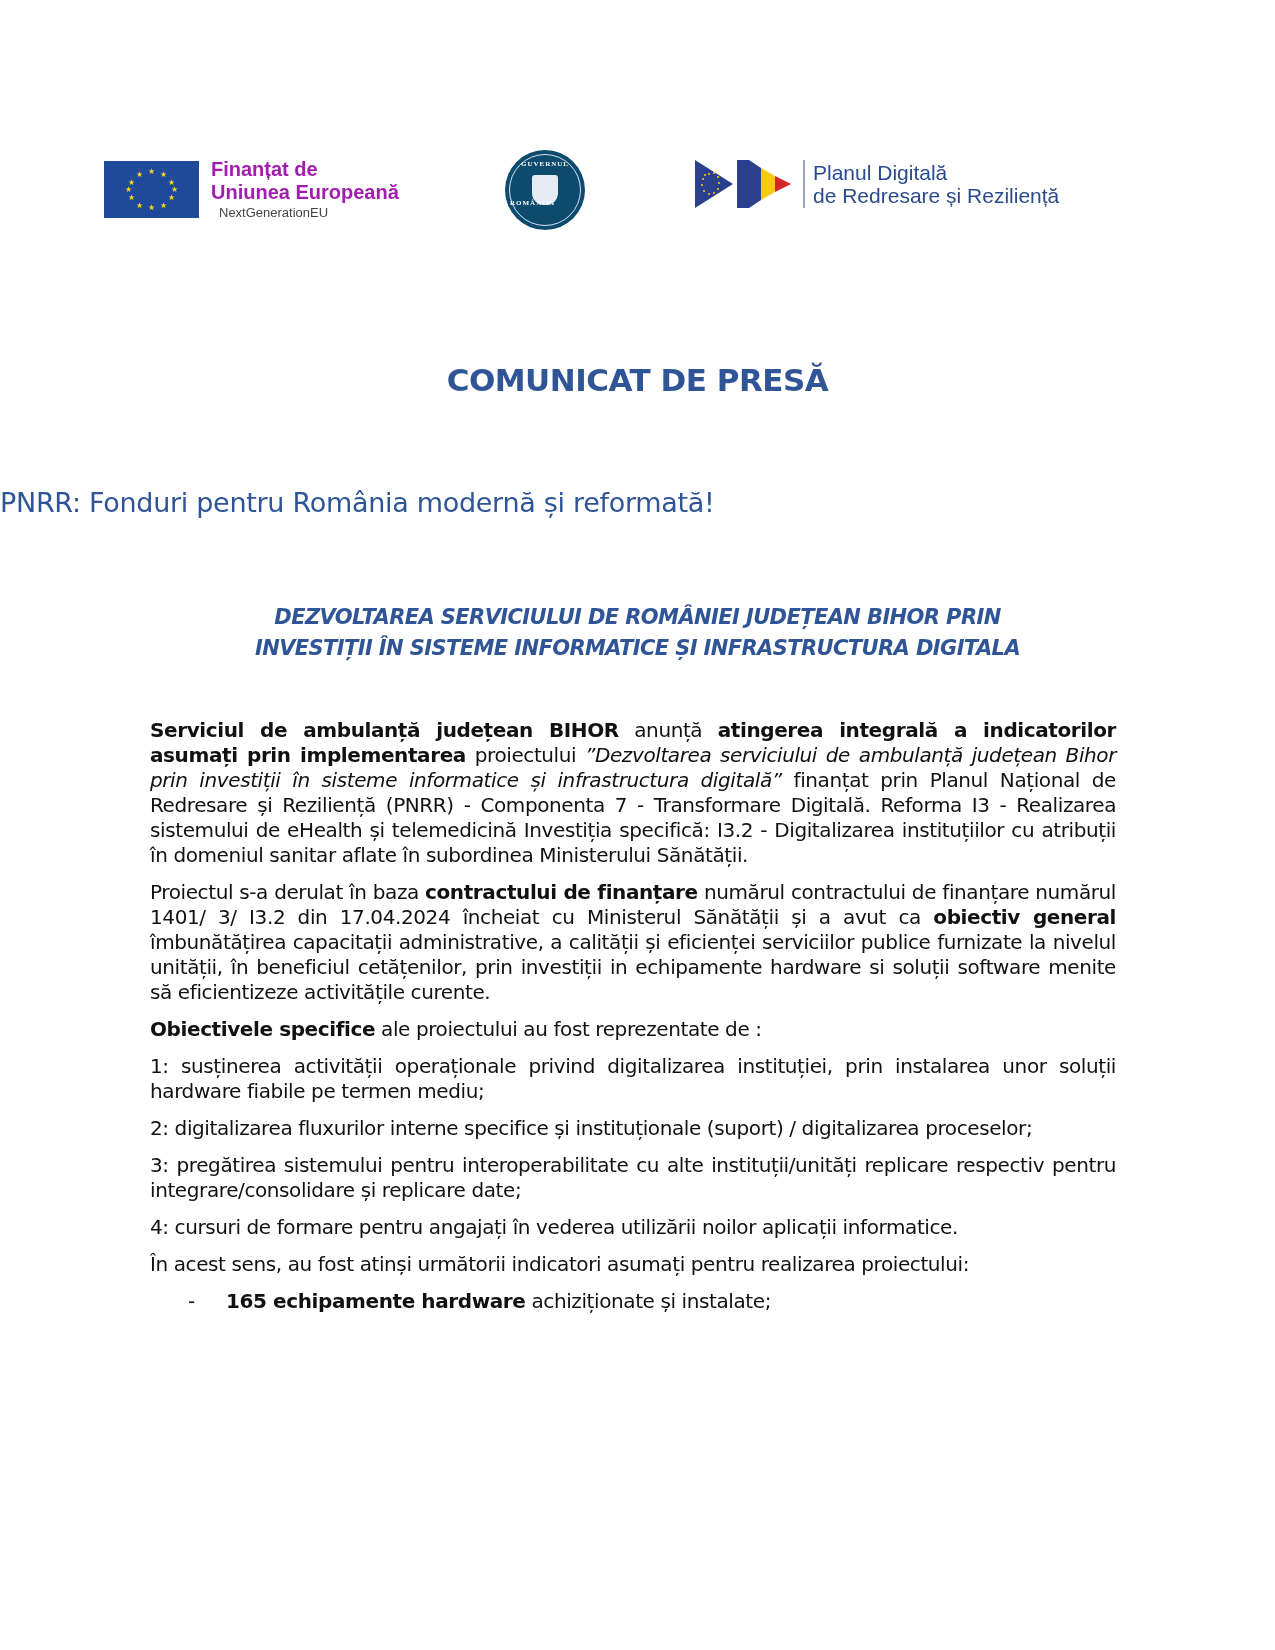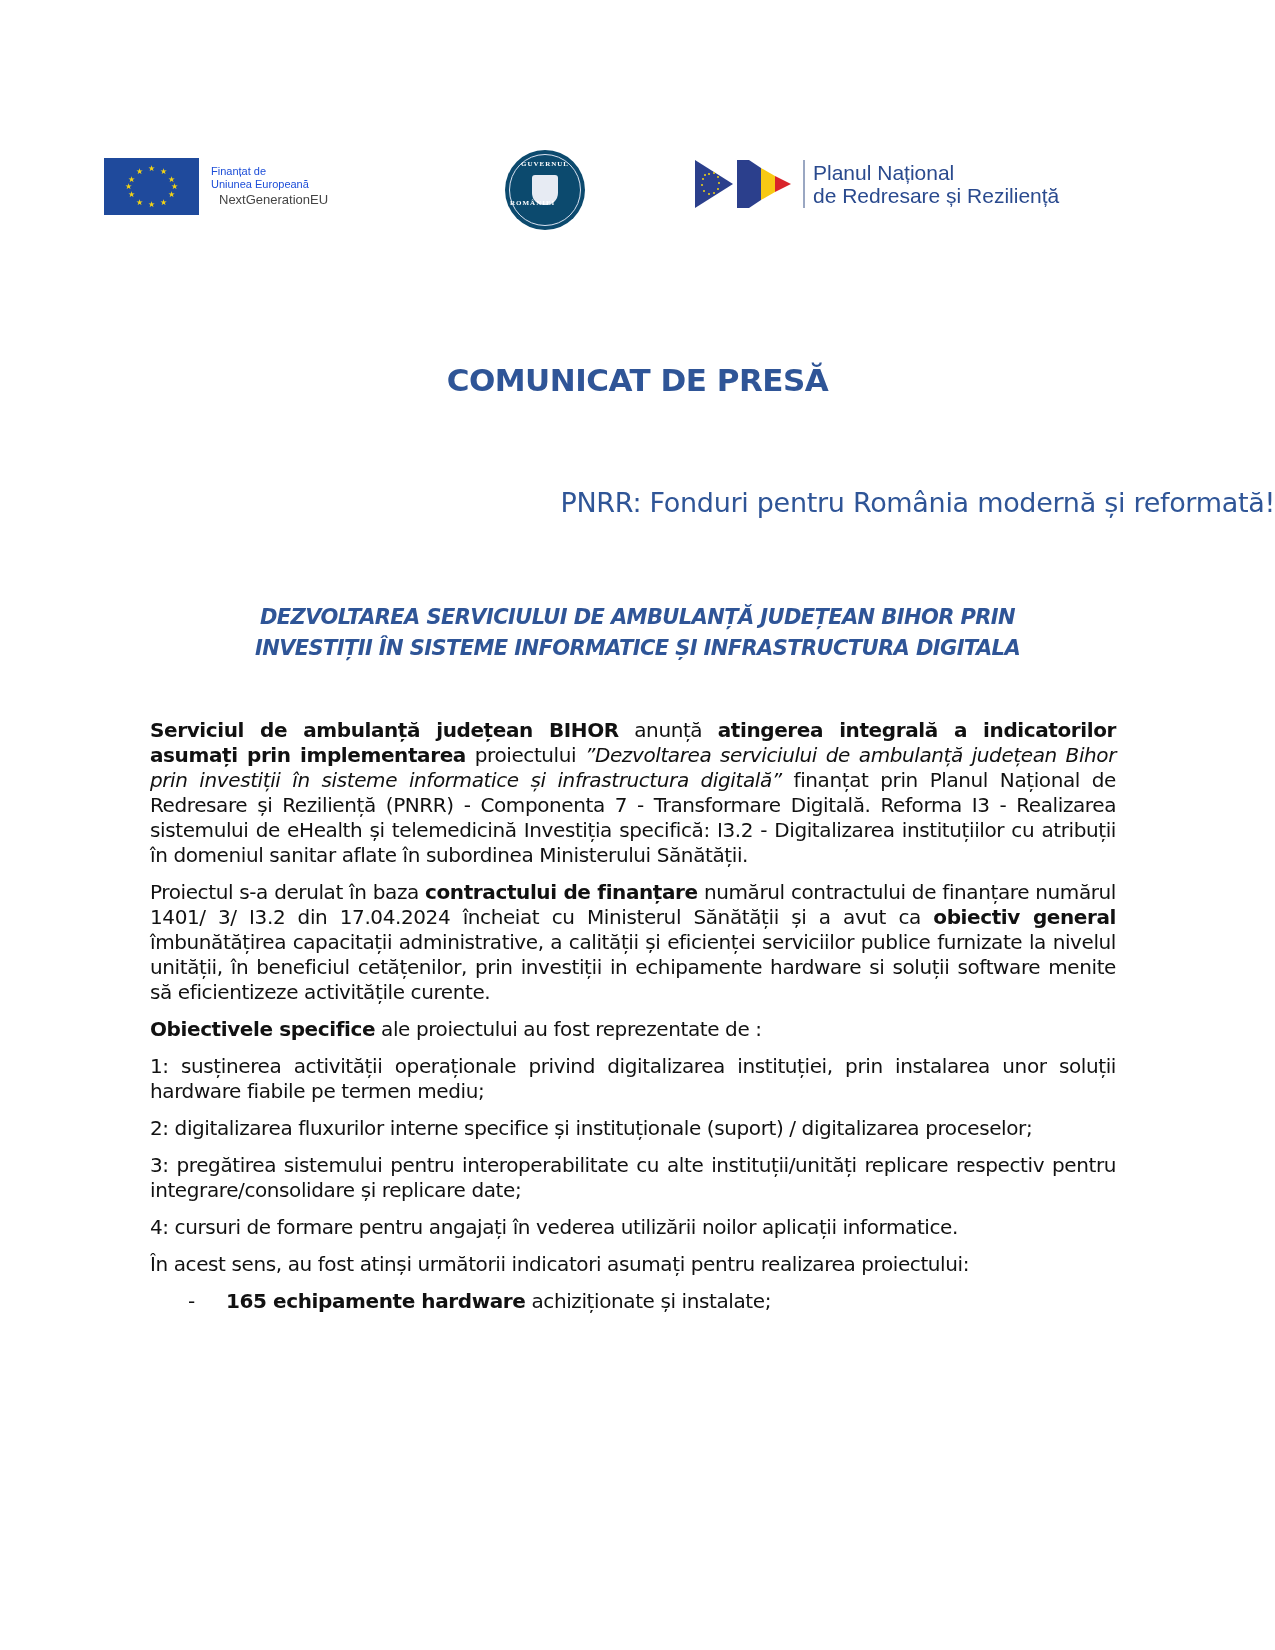--- a/index.html
+++ b/index.html
@@ -2,33 +2,33 @@
 <html><head>
 <meta charset="utf-8">
 <style>
   html, body { margin: 0; padding: 0; background: #ffffff; }
   body { width: 1275px; height: 1650px; position: relative; overflow: hidden; font-family: "DejaVu Sans", sans-serif; color: #111; }
   .logos { position: absolute; top: 150px; left: 0; width: 1275px; height: 80px; }
   .eu-logo { position: absolute; left: 104px; top: 8px; display: flex; align-items: center; }
   .eu-flag { width: 95px; height: 57px; background: #1f4a9c; position: relative; }
   .eu-flag .star { position: absolute; color: #f5d415; font-size: 8px; line-height: 8px; }
   .eu-text { margin-left: 12px; line-height: 1.15; }
-  .eu-text .l1, .eu-text .l2 { color: #1d4ed8; font-weight: normal; font-size: 11px; font-family: "Liberation Sans", sans-serif; }
+  .eu-text .l1, .eu-text .l2 { color: #a21caf; font-weight: bold; font-size: 20px; font-family: "Liberation Sans", sans-serif; }
   .eu-text .l3 { color: #444; font-size: 13px; font-family: "Liberation Sans", sans-serif; margin-top: 2px; margin-left: 8px; }
   .gov-seal { position: absolute; left: 505px; top: 0px; width: 80px; height: 80px; border-radius: 50%; background: #0c4a6e; display: flex; align-items: center; justify-content: center; }
   .gov-seal .ring { width: 70px; height: 70px; border-radius: 50%; border: 1.5px solid #dbe3f2; display: flex; align-items: center; justify-content: center; position: relative; }
   .gov-seal .ring-text-top { position: absolute; top: 5px; width: 100%; text-align: center; color: #fff; font-size: 7px; font-weight: bold; letter-spacing: 1px; font-family: "Liberation Serif", serif; }
   .gov-seal .ring-text-bot { position: absolute; bottom: 18px; width: 100%; color: #fff; font-size: 7px; font-weight: bold; letter-spacing: 1px; font-family: "Liberation Serif", serif; }
   .gov-seal .crest { width: 26px; height: 30px; background: #e7ebf3; border-radius: 3px 3px 12px 12px; }
   .pnrr-logo { position: absolute; left: 695px; top: 10px; display: flex; align-items: center; }
   .pnrr-mark { width: 100px; height: 48px; position: relative; }
   .pnrr-divider { width: 2px; height: 48px; background: #9aa7c2; margin: 0 8px 0 8px; }
   .pnrr-text { color: #2a4a8e; font-size: 21px; line-height: 1.1; font-family: "Liberation Sans", sans-serif; }
   .title { position: absolute; top: 362px; left: 0; width: 1275px; text-align: center; color: #2f5597; font-size: 31px; font-weight: bold; font-family: "DejaVu Sans", sans-serif; letter-spacing: -0.5px; }
-  .subtitle { position: absolute; top: 487px; left: 0; width: 1275px; text-align: right; color: #2f5597; font-size: 27px; font-family: "DejaVu Sans", sans-serif; letter-spacing: -0.3px; }
+  .subtitle { position: absolute; top: 487px; left: 0; width: 1275px; text-align: left; color: #2f5597; font-size: 27px; font-family: "DejaVu Sans", sans-serif; letter-spacing: -0.3px; }
   .subject { position: absolute; top: 602px; left: 0; width: 1275px; text-align: center; color: #2f5597; font-size: 21px; font-weight: bold; font-style: italic; line-height: 31px; font-family: "DejaVu Sans", sans-serif; letter-spacing: -0.6px; }
   .body-text { position: absolute; top: 718px; left: 150px; width: 966px; font-size: 20px; line-height: 25px; color: #111; font-family: "DejaVu Sans", sans-serif; letter-spacing: -0.4px; }
   .body-text p { margin: 0 0 12px 0; text-align: justify; }
   .body-text b { font-weight: bold; }
   .body-text i { font-style: italic; }
   .bullets { list-style: none; margin: 0; padding: 0; }
   .bullets li { position: relative; padding-left: 76px; }
   .bullets li .dash { position: absolute; left: 38px; }
 </style>
 </head>
@@ -83,32 +83,32 @@
             <circle cx="10" cy="15" r="1"></circle>
         </g>
         <polygon points="42,0 54,0 54,48 42,48" fill="#2b3f8c"></polygon>
         <polygon points="54,0 66,8 66,40 54,48" fill="#2b3f8c"></polygon>
         <polygon points="66,8 80,16 80,32 66,40" fill="#f7c914"></polygon>
         <polygon points="80,16 96,24 80,32" fill="#d9242a"></polygon>
       </svg>
     </div>
     <div class="pnrr-divider"></div>
     <div class="pnrr-text">
-      <div>Planul Național</div>
+      <div>Planul Digitală</div>
       <div>de Redresare și Reziliență</div>
     </div>
   </div>
 </div>
 
 <div class="title">COMUNICAT DE PRESĂ</div>
 
 <div class="subtitle">PNRR: Fonduri pentru România modernă și reformată!</div>
 
 <div class="subject">
-  <div>DEZVOLTAREA SERVICIULUI DE AMBULANȚĂ JUDEȚEAN BIHOR PRIN</div>
+  <div>DEZVOLTAREA SERVICIULUI DE ROMÂNIEI JUDEȚEAN BIHOR PRIN</div>
   <div>INVESTIȚII ÎN SISTEME INFORMATICE ȘI INFRASTRUCTURA DIGITALA</div>
 </div>
 
 <div class="body-text">
   <p><b>Serviciul de ambulanță județean BIHOR</b><span> anunță </span><b>atingerea integrală a indicatorilor asumați prin implementarea</b><span> proiectului </span><i>”Dezvoltarea serviciului de ambulanță județean Bihor prin investiții în sisteme informatice și infrastructura digitală”</i><span> finanțat prin Planul Național de Redresare și Reziliență (PNRR) - Componenta 7 - Transformare Digitală. Reforma I3 - Realizarea sistemului de eHealth și telemedicină Investiția specifică: I3.2 - Digitalizarea instituțiilor cu atribuții în domeniul sanitar aflate în subordinea Ministerului Sănătății.</span></p>
 
   <p><span>Proiectul s-a derulat în baza </span><b>contractului de finanțare</b><span> numărul contractului de finanțare numărul 1401/ 3/ I3.2 din 17.04.2024 încheiat cu Ministerul Sănătății și a avut ca </span><b>obiectiv general</b><span> îmbunătățirea capacitații administrative, a calității și eficienței serviciilor publice furnizate la nivelul unității, în beneficiul cetățenilor, prin investiții in echipamente hardware si soluții software menite să eficientizeze activitățile curente.</span></p>
 
   <p><b>Obiectivele specifice</b><span> ale proiectului au fost reprezentate de :</span></p>
 

